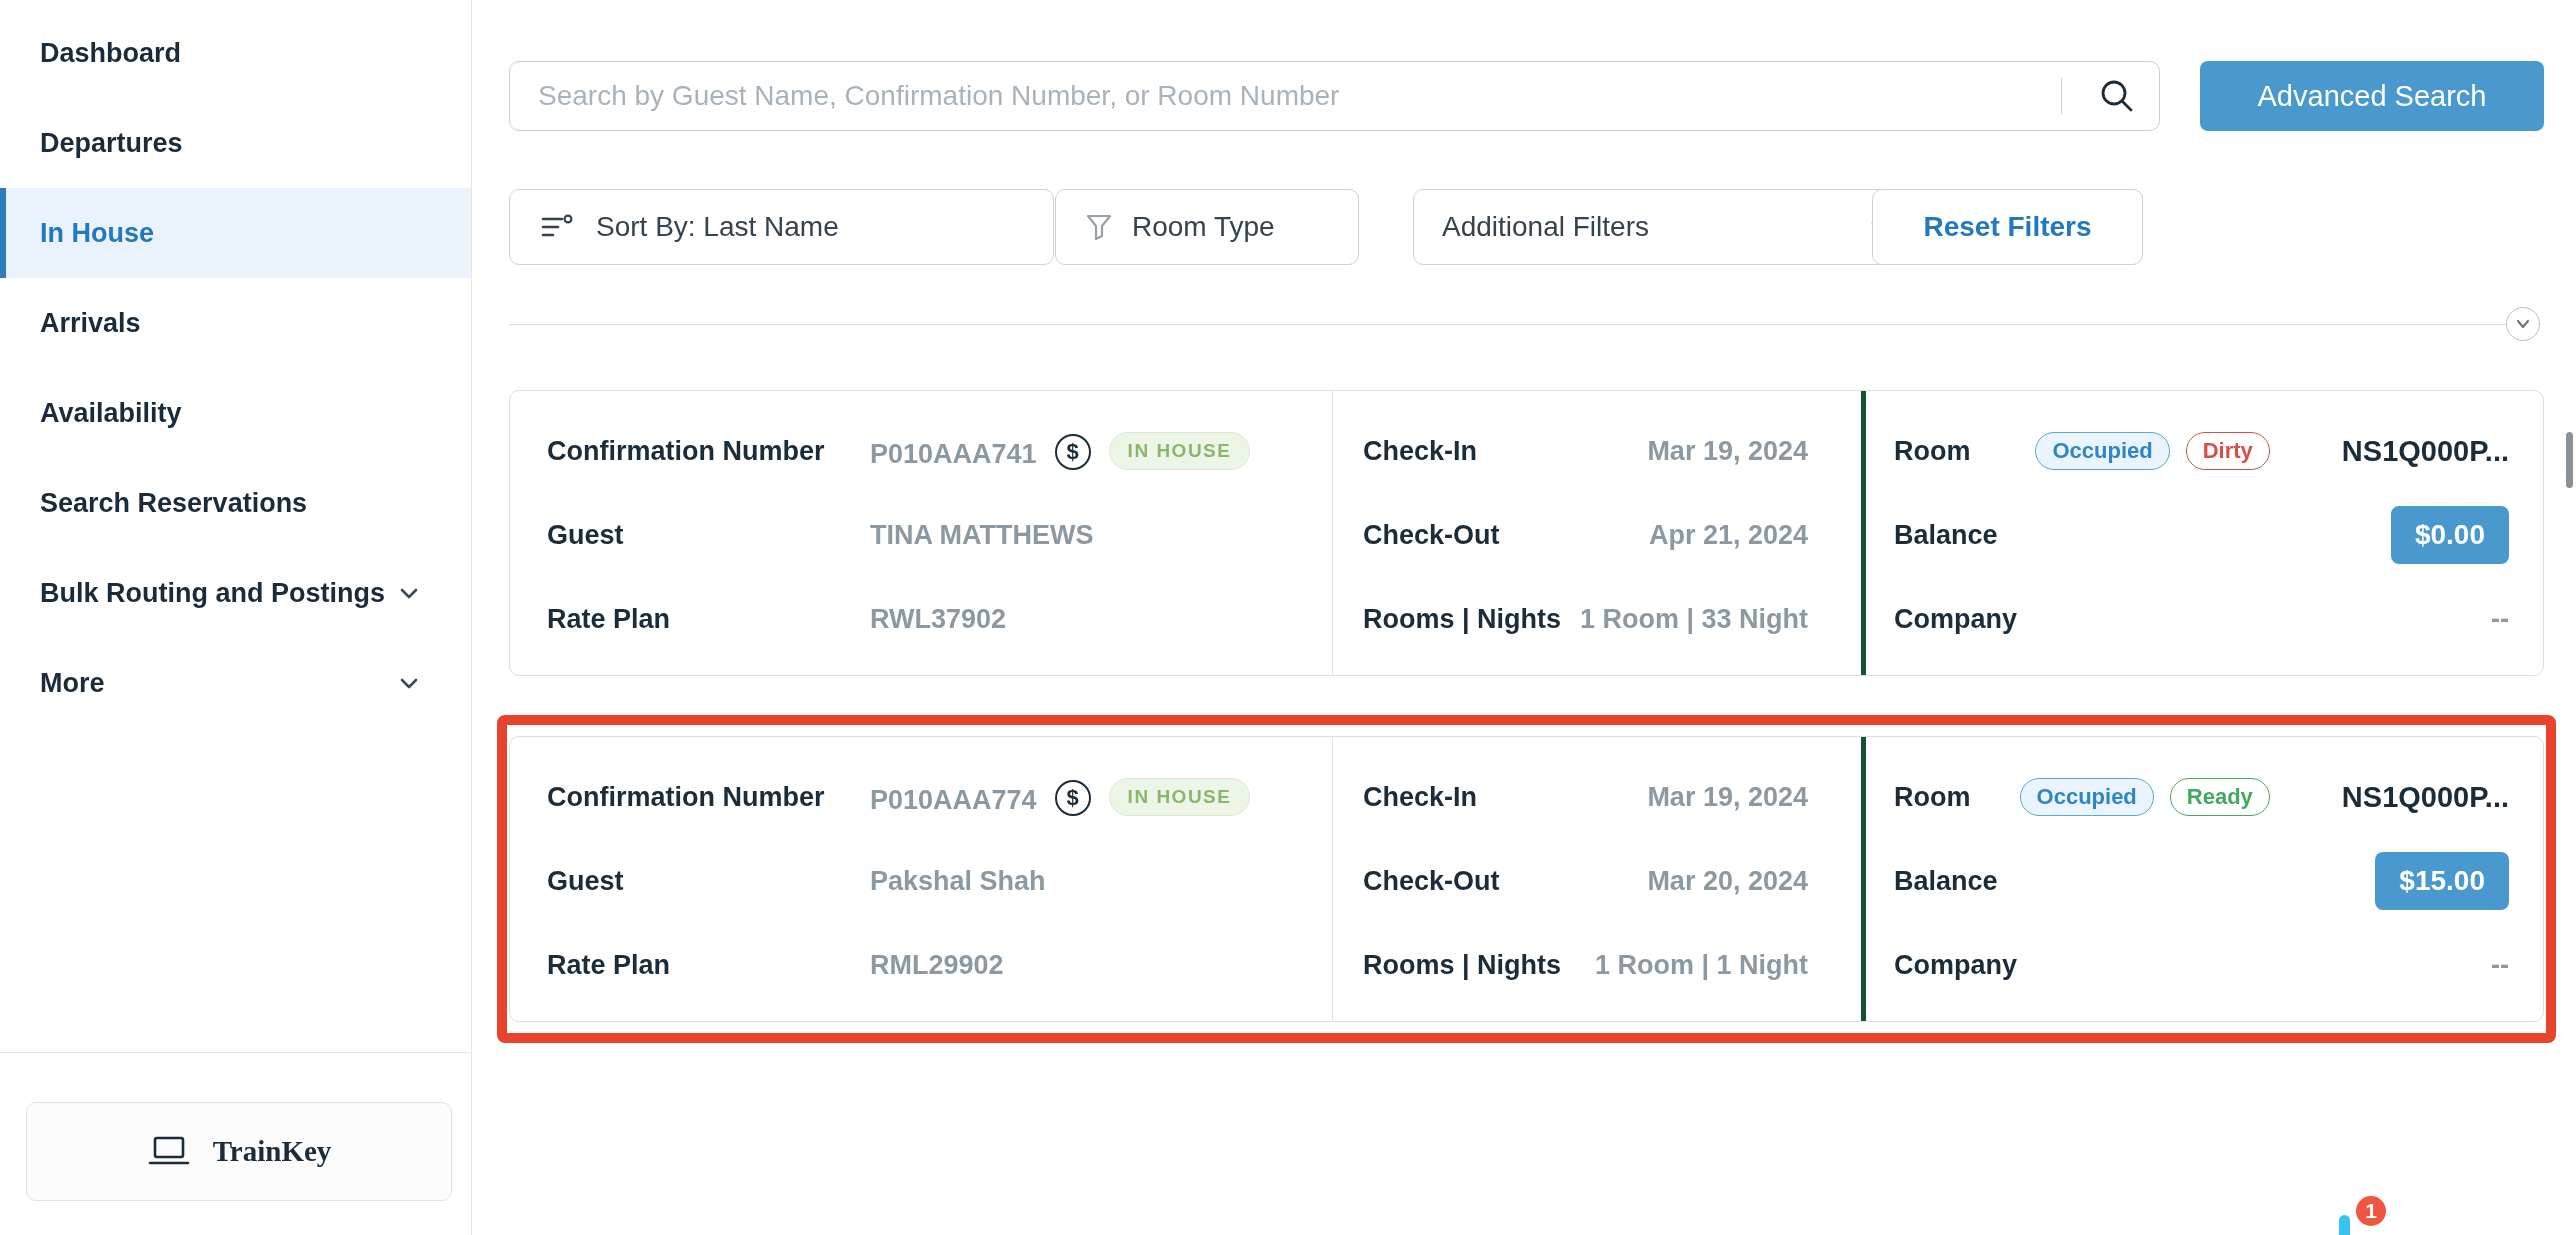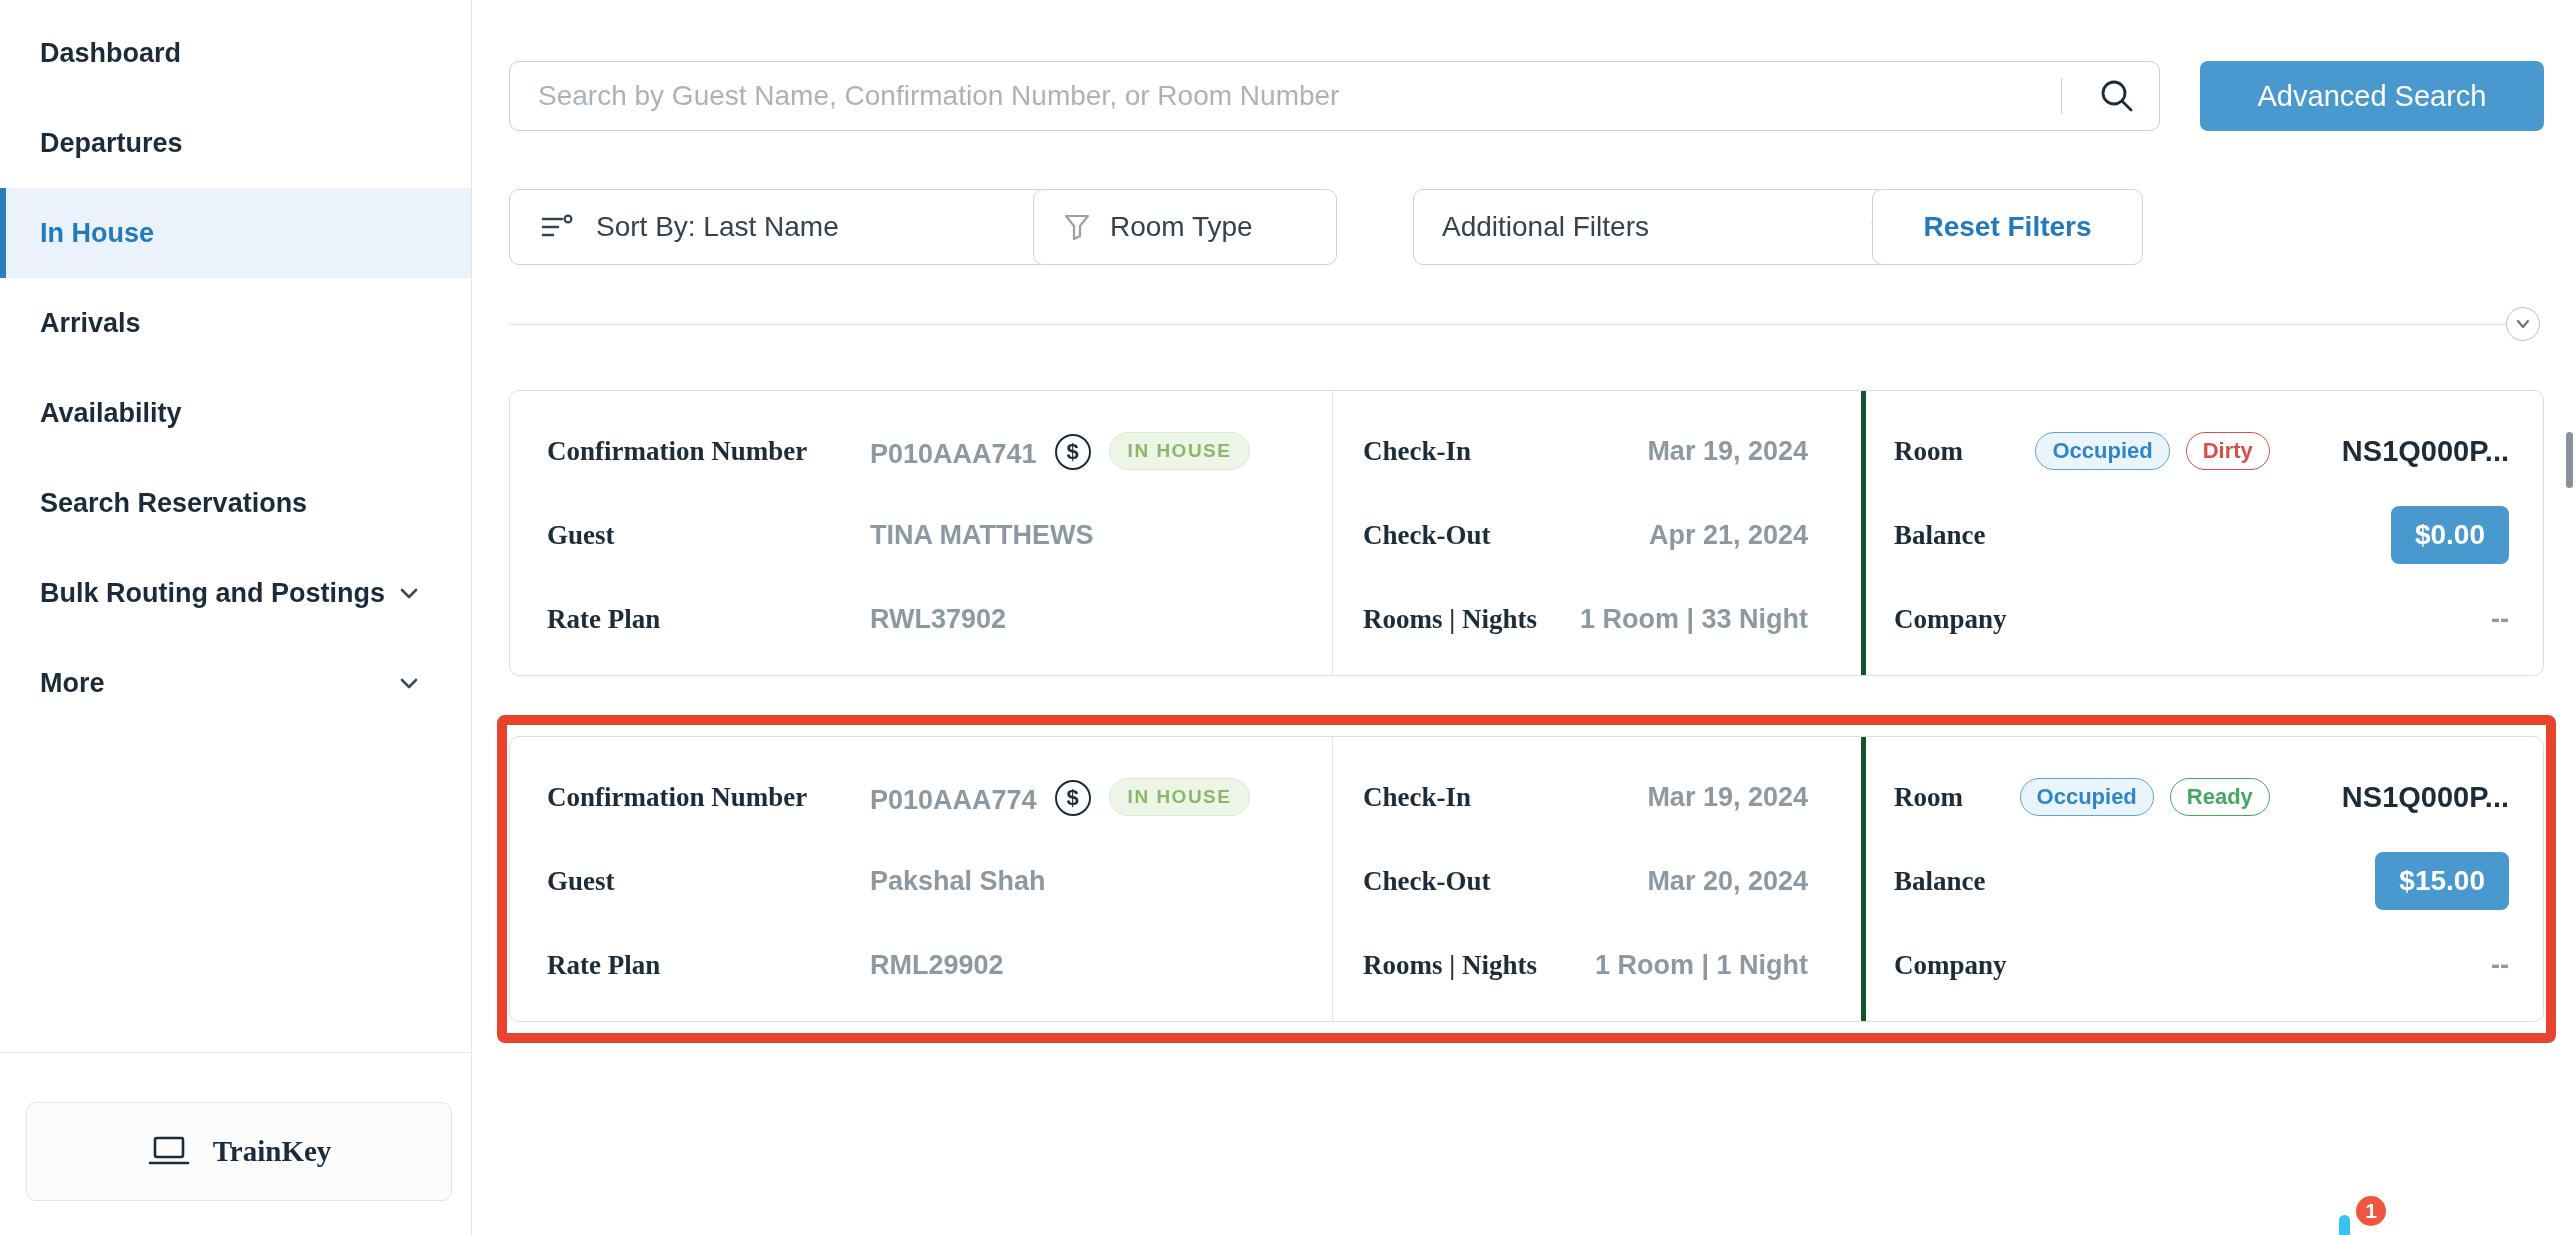--- a/index.html
+++ b/index.html
@@ -32,21 +32,21 @@
   .adv-btn{position:absolute;left:2200px;top:61px;width:344px;height:70px;background:#4a99ce;
            border-radius:8px;color:#fff;font-size:29px;display:flex;align-items:center;
            justify-content:center;cursor:pointer;}
 
   
   .fbtn{position:absolute;top:189px;height:76px;border:1px solid #ccd2d7;border-radius:10px;
         display:flex;align-items:center;font-size:28px;color:#35434e;background:#fff;
         cursor:pointer;box-sizing:border-box;}
   .fbtn .ficon{line-height:0;}
   .fbtn-sort{left:509px;width:545px;padding-left:30px;gap:22px;}
-  .fbtn-roomtype{left:1033px;width:304px;padding-left:28px;gap:18px;}
+  .fbtn-roomtype{left:1055px;width:304px;padding-left:28px;gap:18px;}
   .fbtn-additional{left:1413px;width:512px;padding-left:28px;}
   .fbtn-additional .dd-chevron{position:absolute;right:26px;top:50%;transform:translateY(-50%);line-height:0;}
   .fbtn-reset{left:1872px;width:271px;justify-content:center;color:#2279be;font-weight:600;}
 
   
   .list-divider{position:absolute;left:509px;top:324px;width:1997px;height:1px;background:#d9dde0;}
   .collapse-toggle{position:absolute;left:2506px;top:307px;width:34px;height:34px;
                    border:1px solid #b9c1c7;border-radius:50%;background:#fff;
                    display:flex;align-items:center;justify-content:center;cursor:pointer;box-sizing:border-box;}
 
@@ -55,21 +55,21 @@
         border-radius:10px;background:#fff;display:flex;box-sizing:border-box;cursor:pointer;}
   .card-1{top:390px;}
   .card-2{top:736px;}
   .col{box-sizing:border-box;padding-top:18px;display:flex;flex-direction:column;}
   .col1{width:822px;padding-left:37px;padding-right:20px;}
   .col2{width:534px;border-left:1px solid #e2e5e8;border-right:5px solid #14532d;
         padding:18px 53px 0 30px;}
   .col3{flex:1;padding:18px 34px 0 28px;}
   .row{height:84px;display:flex;align-items:center;}
   .col2 .row,.col3 .row{justify-content:space-between;}
-  .label{font-weight:700;font-size:27px;color:#1c2c39;font-family:Liberation Serif, serif;}
+  .label{font-weight:700;font-size:27px;color:#1c2c39;}
   .col1 .label{width:323px;}
   .value{font-size:27px;color:#8d99a2;font-weight:600;}
   .conf-group{display:flex;align-items:flex-end;gap:18px;}
   .dollar-icon{width:36px;height:36px;border:2px solid #1c2c39;border-radius:50%;
                display:flex;align-items:center;justify-content:center;
                font-size:22px;font-weight:700;color:#1c2c39;box-sizing:border-box;cursor:pointer;}
   .inhouse-badge{background:#edf5e7;color:#8ab86a;font-size:19px;letter-spacing:1.5px;
                  padding:7px 18px;border-radius:994px;font-weight:600;border:1px solid #dcead1;}
   .right-group{display:flex;align-items:center;gap:16px;}
   .room-number{font-weight:700;font-size:29px;color:#1c2c39;margin-left:56px;}

